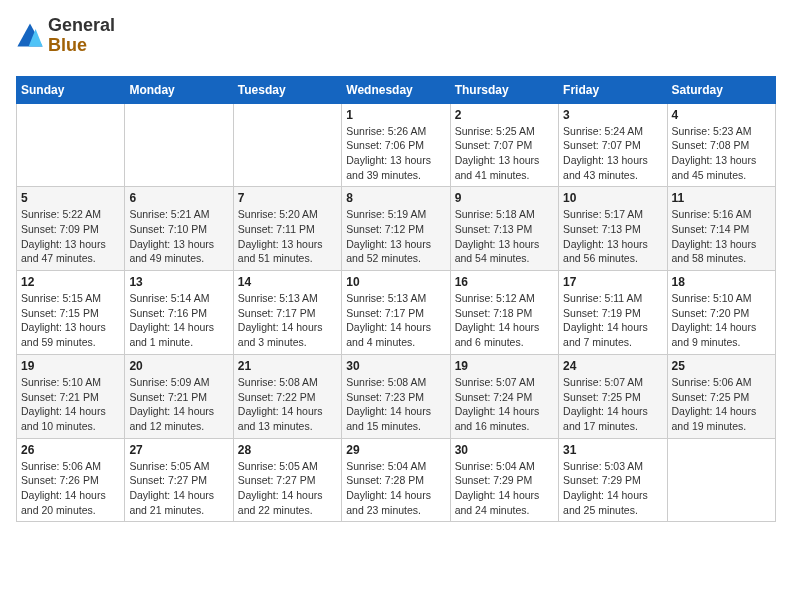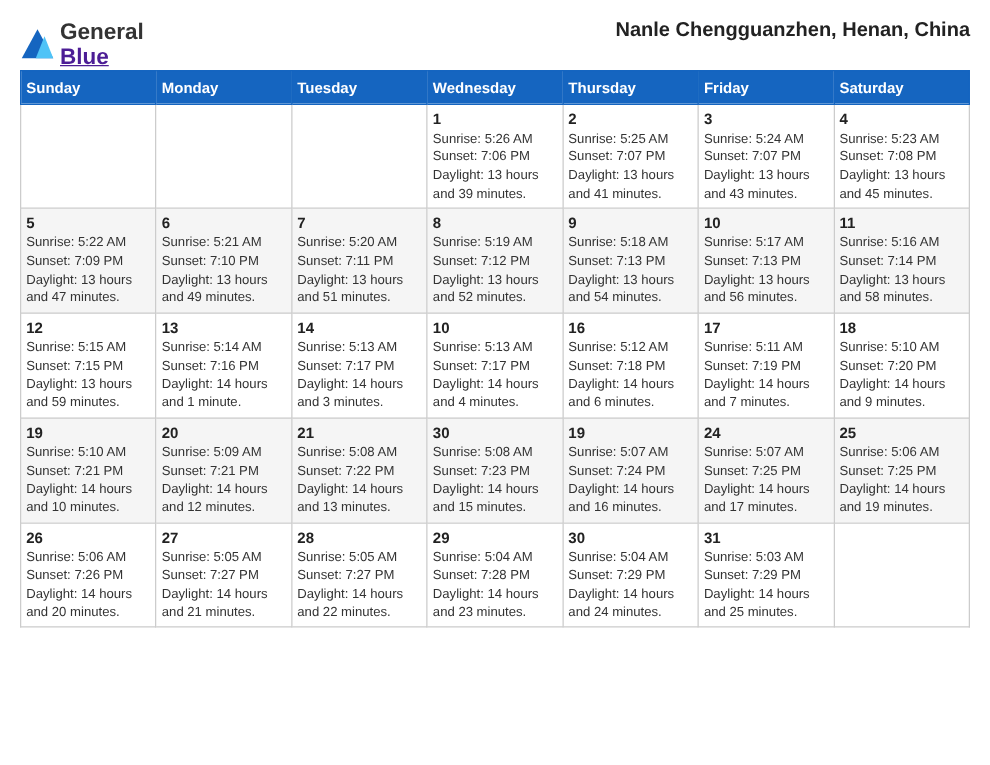--- a/index.html
+++ b/index.html
@@ -7,34 +7,34 @@
       font-family: Arial, sans-serif;
       background: #fff;
       width: 792px;
       min-height: 612px;
       padding: 16px;
     }
     .header-area {
       display: flex;
       justify-content: space-between;
       align-items: flex-start;
-      margin-bottom: 0;
+      margin-bottom: 20px;
     }
     .logo {
       display: flex;
       align-items: center;
       gap: 4px;
     }
     .logo-text {
       font-size: 18px;
       font-weight: bold;
       line-height: 1.1;
     }
     .logo-general { color: #333; }
-    .logo-blue { color: #4c1d95; text-decoration: underline; }
+    .logo-blue { color: #a16207; }
     .logo-icon {
       width: 28px;
       height: 28px;
     }
     .title-block {
       text-align: right;
     }
     .month-title {
       font-size: 36px;
       font-weight: bold;
@@ -94,21 +94,20 @@
     <svg class="logo-icon" viewBox="0 0 40 40">
       <polygon points="20,2 38,35 2,35" fill="#1565c0"></polygon>
       <polygon points="28,10 38,35 18,35" fill="#4fc3f7"></polygon>
     </svg>
     <div class="logo-text">
       <span class="logo-general">General</span><br>
       <span class="logo-blue">Blue</span>
     </div>
   </div>
   <div class="title-block">
-    <div class="location-title">Nanle Chengguanzhen, Henan, China</div>
   </div>
 </div>
 
 <table class="calendar">
   <thead>
     <tr>
     <th>Sunday</th>
         <th>Monday</th>
         <th>Tuesday</th>
         <th>Wednesday</th>

